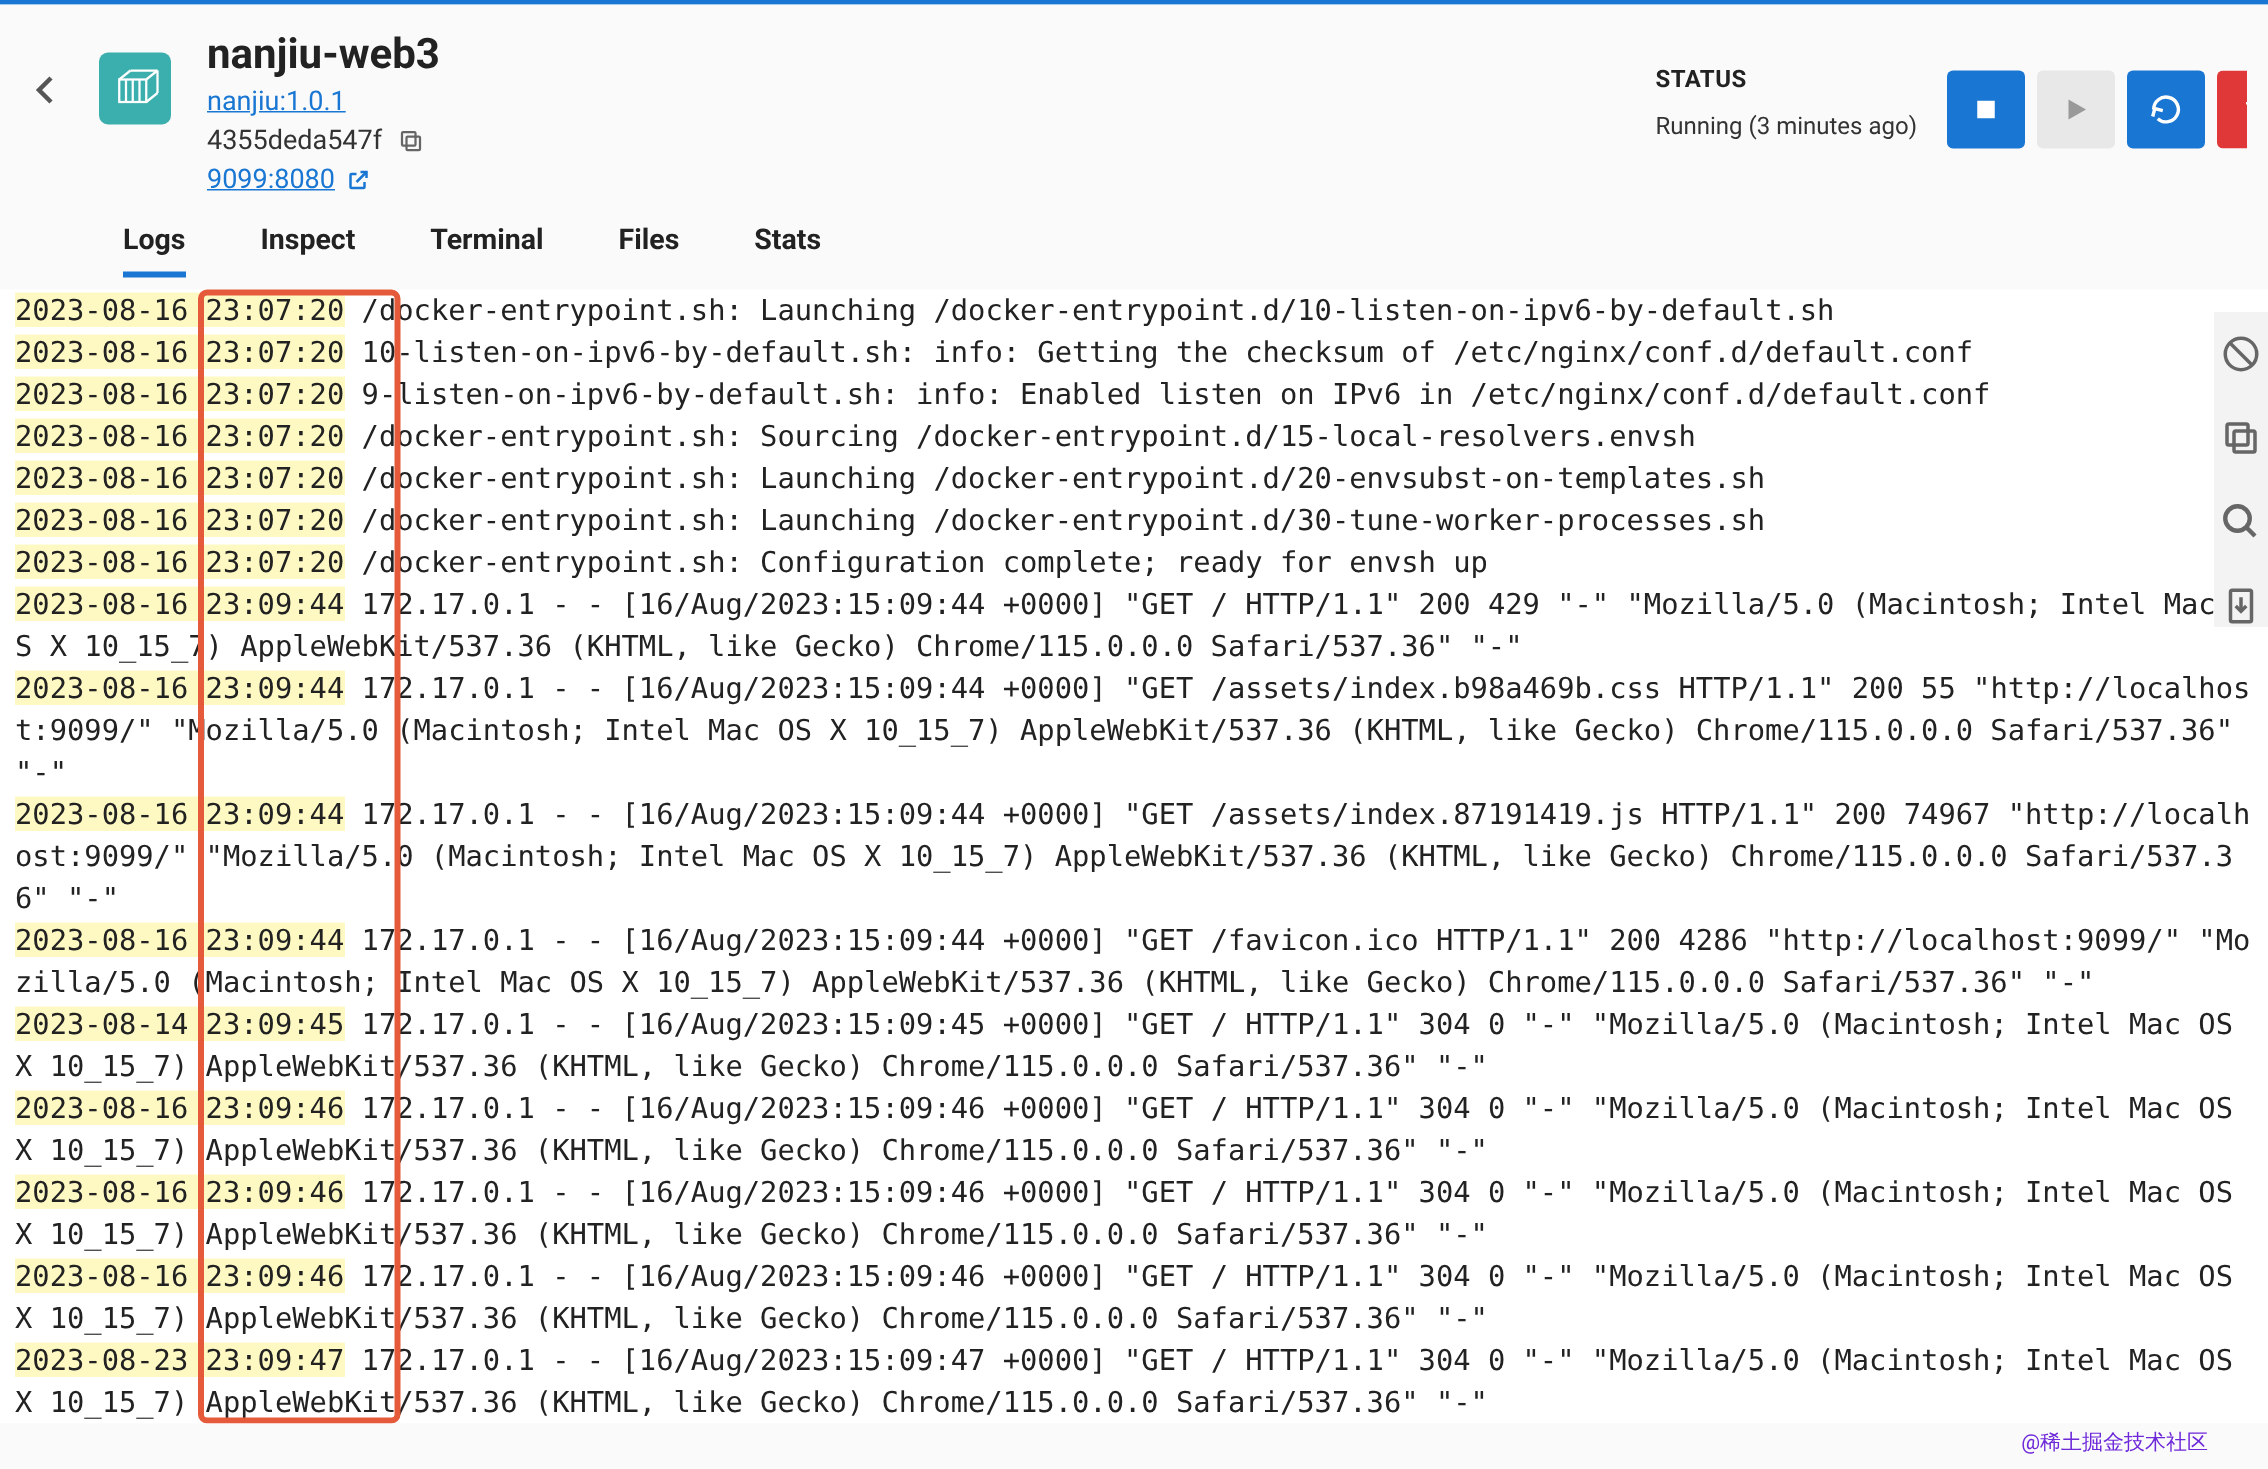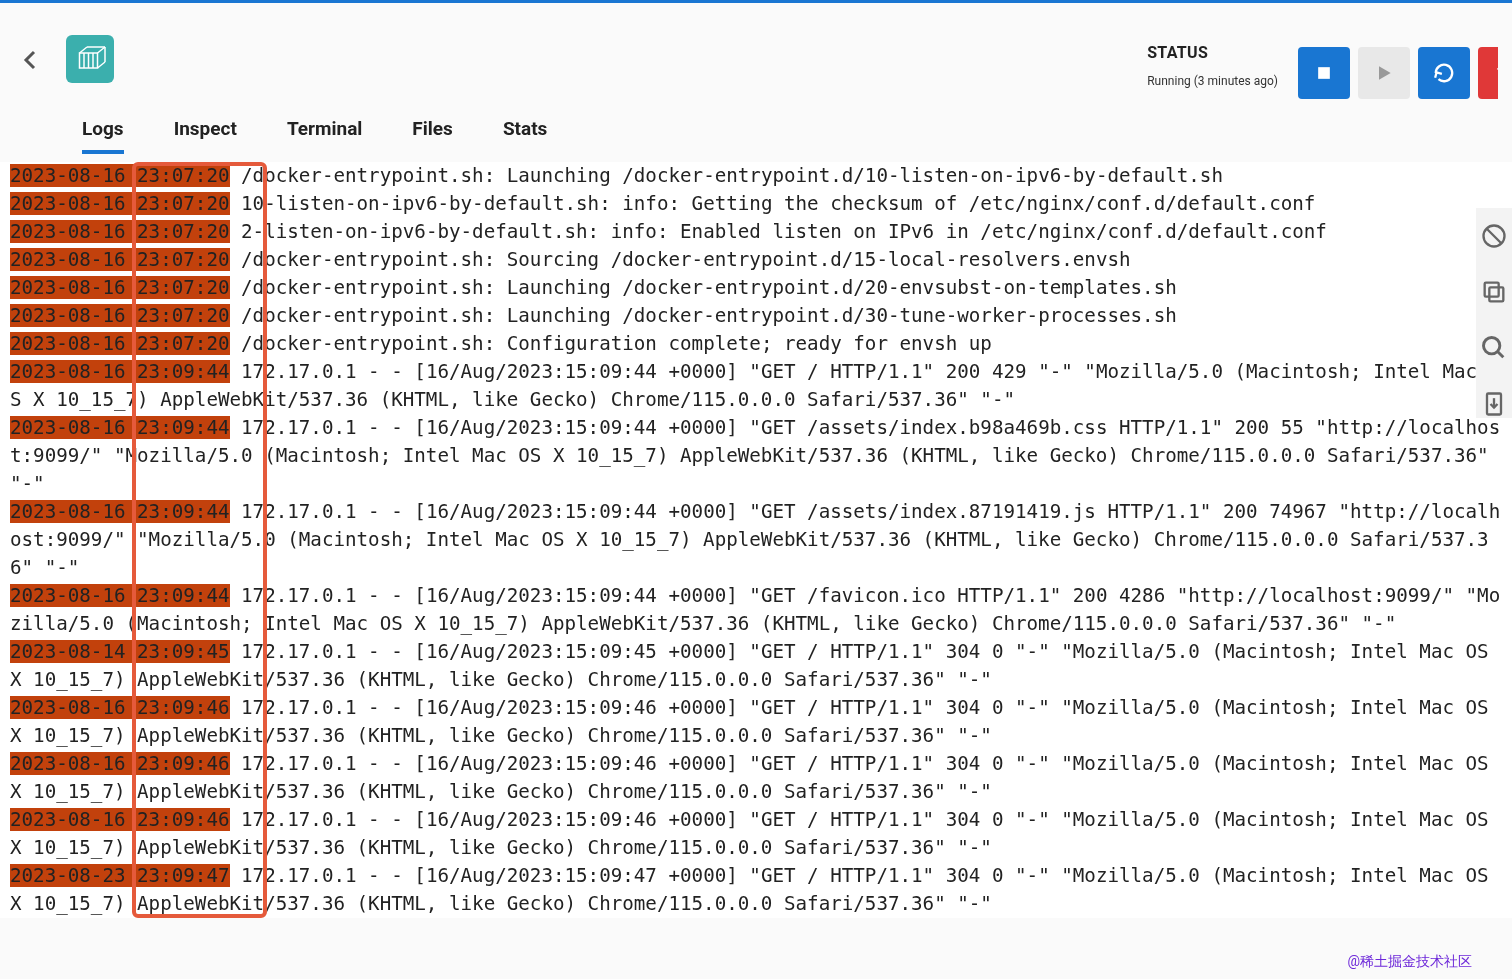--- a/index.html
+++ b/index.html
@@ -46,21 +46,21 @@
 .port-row { display:flex; align-items:center; gap:8px; }
 .ext-icon { width:16px;height:16px; color:#1976d2; }
 
 .status-block {
   margin-left: auto;
   margin-top: 30px;
   margin-right: 20px;
   display:flex;flex-direction:column;gap:12px;
 }
 .status-label { font-size:16px; font-weight:700; color:#222; letter-spacing:0.3px; }
-.status-value { font-size:12px; color:#333; }
+.status-value { font-size:16px; color:#333; }
 
 .action-row { display:flex; gap:8px; margin-top:34px; }
 .act-btn {
   width:52px; height:52px;
   display:flex;align-items:center;justify-content:center;
   border-radius:4px;
   cursor:pointer;
   border:none;
 }
 .act-primary { background:#1976d2; color:#fff; }
@@ -95,21 +95,21 @@
   font-family: Menlo, Consolas, monospace;
   font-size: 19.2px;
   line-height: 28px;
   background:#fff;
   color:#222;
   padding:0 8px 0 10px;
   white-space:pre-wrap;
   word-break:break-all;
 }
 .log-line { display:inline; }
-.ts { background:#c2410c; }
+.ts { background:#fef9c3; }
 
 .hl-box {
   position:absolute;
   left:132px;
   top:0px;
   width:135px;
   height:100%;
   border:4px solid #e55a3b;
   border-radius:6px;
   pointer-events:none;
@@ -158,20 +158,39 @@
         <line x1="20" y1="8" x2="44" y2="8"></line>
           <line x1="44" y1="8" x2="44" y2="28"></line>
         <line x1="34" y1="36" x2="44" y2="28"></line>
         <line x1="16" y1="16" x2="16" y2="36"></line>
           <line x1="22" y1="16" x2="22" y2="36"></line>
           <line x1="28" y1="16" x2="28" y2="36"></line>
       </g>
     </svg>
   </div>
 
+  <div class="info-col">
+    <div class="title-row">nanjiu-web3</div>
+    <a class="link">nanjiu:1.0.1</a>
+    <div class="hash-row">
+      <span>4355deda547f</span>
+      <svg class="copy-icon" viewBox="0 0 24 24" fill="none" stroke="currentColor" stroke-width="2">
+          <rect x="8" y="8" width="12" height="12" rx="1"></rect>
+          <rect x="4" y="4" width="12" height="12" rx="1"></rect>
+        </svg>
+    </div>
+    <div class="port-row">
+      <a class="link" dataränge-interactable="true">9099:8080</a>
+      <svg class="ext-icon" viewBox="0 0 24 24" fill="none" stroke="currentColor" stroke-width="2.5">
+          <path d="M14 4h6v6"></path>
+          <path d="M20 4L10 14"></path>
+          <path d="M18 14v5a1 1 0 0 1-1 1H5a1 1 0 0 1-1-1V7a1 1 0 0 1 1-1h5"></path>
+        </svg>
+    </div>
+  </div>
 
   <div class="status-block">
     <span class="status-label">STATUS</span>
     <span class="status-value">Running (3 minutes ago)</span>
   </div>
 
   <div class="action-row">
     <button class="act-btn act-primary">
       <svg width="20" height="20" viewBox="0 0 24 24" fill="#fff">
           <rect x="5" y="5" width="14" height="14"></rect>
@@ -205,21 +224,21 @@
   <div class="tab">Inspect</div>
   <div class="tab">Terminal</div>
   <div class="tab">Files</div>
   <div class="tab">Stats</div>
 </div>
 
 <div class="log-wrap">
   <div class="hl-box"></div>
   <div class="log-area" id="logs"><span class="log-line"><span class="ts">2023-08-16 23:07:20</span><span> /docker-entrypoint.sh: Launching /docker-entrypoint.d/10-listen-on-ipv6-by-default.sh</span></span>
 <span class="log-line"><span class="ts">2023-08-16 23:07:20</span><span> 10-listen-on-ipv6-by-default.sh: info: Getting the checksum of /etc/nginx/conf.d/default.conf</span></span>
-<span class="log-line"><span class="ts">2023-08-16 23:07:20</span><span> 2-listen-on-ipv6-by-default.sh: info: Enabled listen on IPv6 in /etc/nginx/conf.d/default.conf</span></span>
+<span class="log-line"><span class="ts">2023-08-16 23:07:20</span><span> 9-listen-on-ipv6-by-default.sh: info: Enabled listen on IPv6 in /etc/nginx/conf.d/default.conf</span></span>
 <span class="log-line"><span class="ts">2023-08-16 23:07:20</span><span> /docker-entrypoint.sh: Sourcing /docker-entrypoint.d/15-local-resolvers.envsh</span></span>
 <span class="log-line"><span class="ts">2023-08-16 23:07:20</span><span> /docker-entrypoint.sh: Launching /docker-entrypoint.d/20-envsubst-on-templates.sh</span></span>
 <span class="log-line"><span class="ts">2023-08-16 23:07:20</span><span> /docker-entrypoint.sh: Launching /docker-entrypoint.d/30-tune-worker-processes.sh</span></span>
 <span class="log-line"><span class="ts">2023-08-16 23:07:20</span><span> /docker-entrypoint.sh: Configuration complete; ready for envsh up</span></span>
 <span class="log-line"><span class="ts">2023-08-16 23:09:44</span><span> 172.17.0.1 - - [16/Aug/2023:15:09:44 +0000] "GET / HTTP/1.1" 200 429 "-" "Mozilla/5.0 (Macintosh; Intel Mac OS X 10_15_7) AppleWebKit/537.36 (KHTML, like Gecko) Chrome/115.0.0.0 Safari/537.36" "-"</span></span>
 <span class="log-line"><span class="ts">2023-08-16 23:09:44</span><span> 172.17.0.1 - - [16/Aug/2023:15:09:44 +0000] "GET /assets/index.b98a469b.css HTTP/1.1" 200 55 "http://localhost:9099/" "Mozilla/5.0 (Macintosh; Intel Mac OS X 10_15_7) AppleWebKit/537.36 (KHTML, like Gecko) Chrome/115.0.0.0 Safari/537.36" "-"</span></span>
 <span class="log-line"><span class="ts">2023-08-16 23:09:44</span><span> 172.17.0.1 - - [16/Aug/2023:15:09:44 +0000] "GET /assets/index.87191419.js HTTP/1.1" 200 74967 "http://localhost:9099/" "Mozilla/5.0 (Macintosh; Intel Mac OS X 10_15_7) AppleWebKit/537.36 (KHTML, like Gecko) Chrome/115.0.0.0 Safari/537.36" "-"</span></span>
 <span class="log-line"><span class="ts">2023-08-16 23:09:44</span><span> 172.17.0.1 - - [16/Aug/2023:15:09:44 +0000] "GET /favicon.ico HTTP/1.1" 200 4286 "http://localhost:9099/" "Mozilla/5.0 (Macintosh; Intel Mac OS X 10_15_7) AppleWebKit/537.36 (KHTML, like Gecko) Chrome/115.0.0.0 Safari/537.36" "-"</span></span>
 <span class="log-line"><span class="ts">2023-08-14 23:09:45</span><span> 172.17.0.1 - - [16/Aug/2023:15:09:45 +0000] "GET / HTTP/1.1" 304 0 "-" "Mozilla/5.0 (Macintosh; Intel Mac OS X 10_15_7) AppleWebKit/537.36 (KHTML, like Gecko) Chrome/115.0.0.0 Safari/537.36" "-"</span></span>
 <span class="log-line"><span class="ts">2023-08-16 23:09:46</span><span> 172.17.0.1 - - [16/Aug/2023:15:09:46 +0000] "GET / HTTP/1.1" 304 0 "-" "Mozilla/5.0 (Macintosh; Intel Mac OS X 10_15_7) AppleWebKit/537.36 (KHTML, like Gecko) Chrome/115.0.0.0 Safari/537.36" "-"</span></span>

